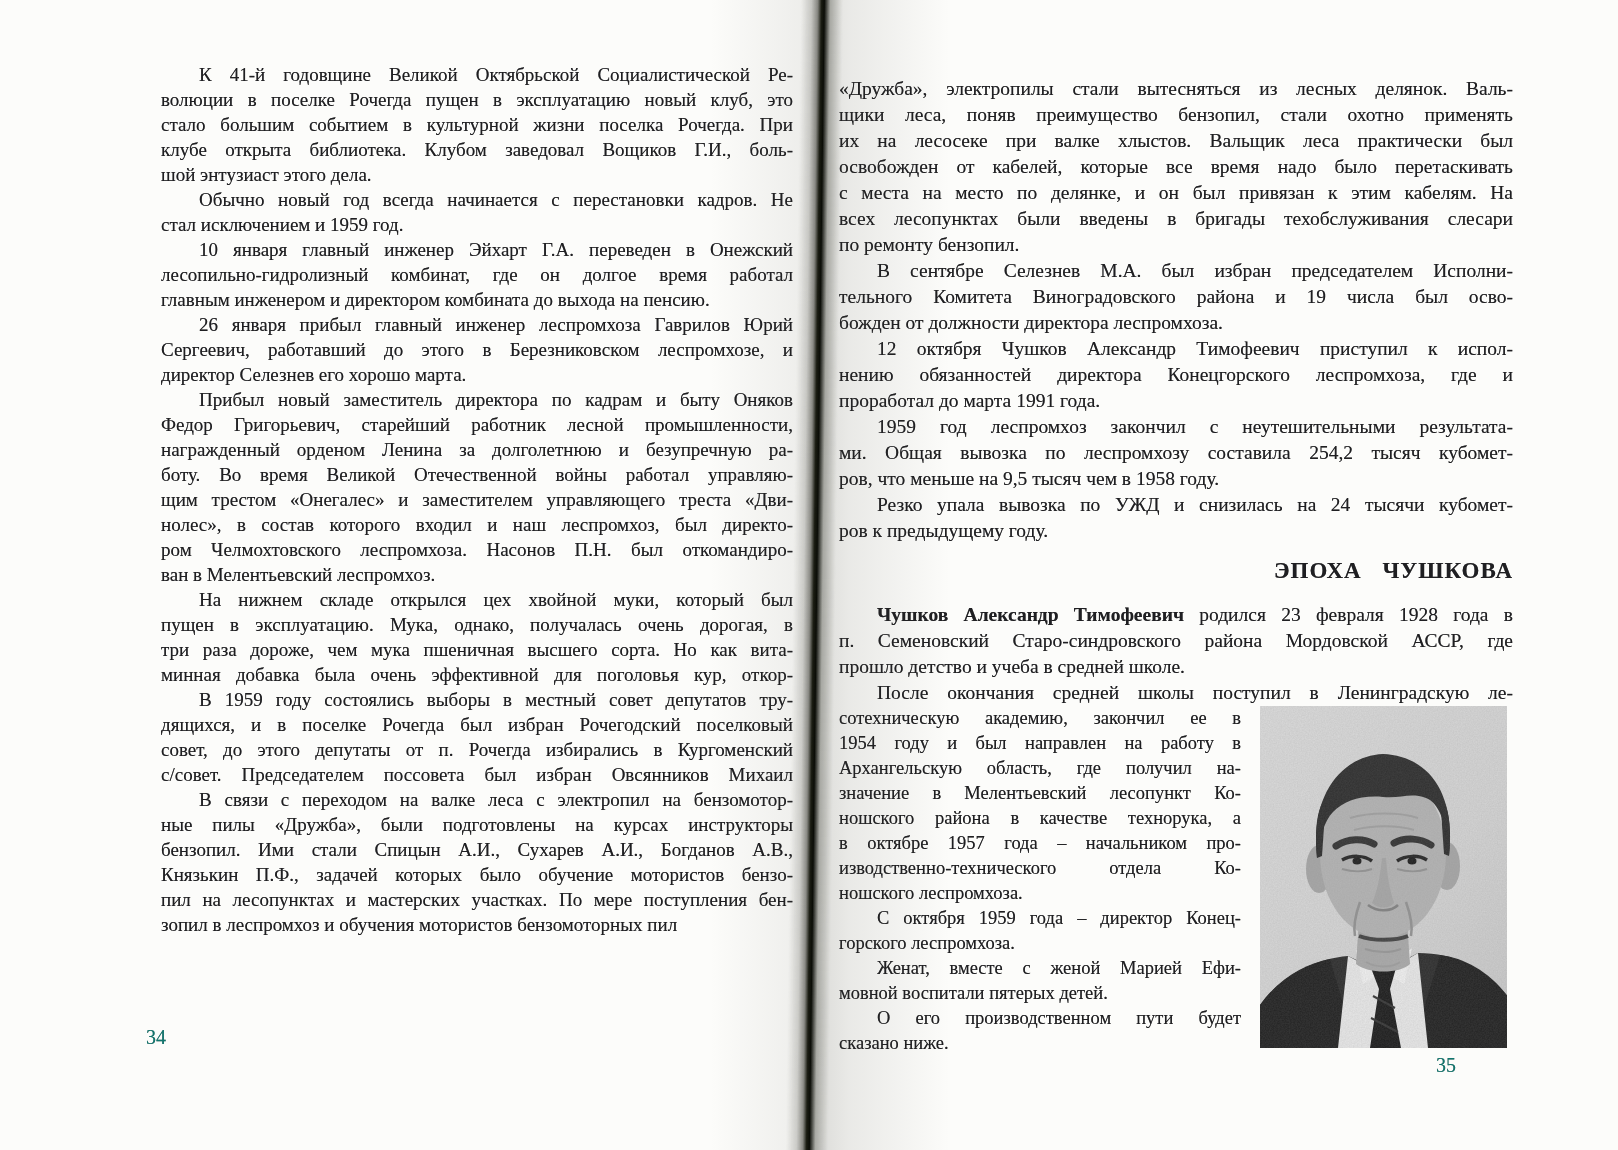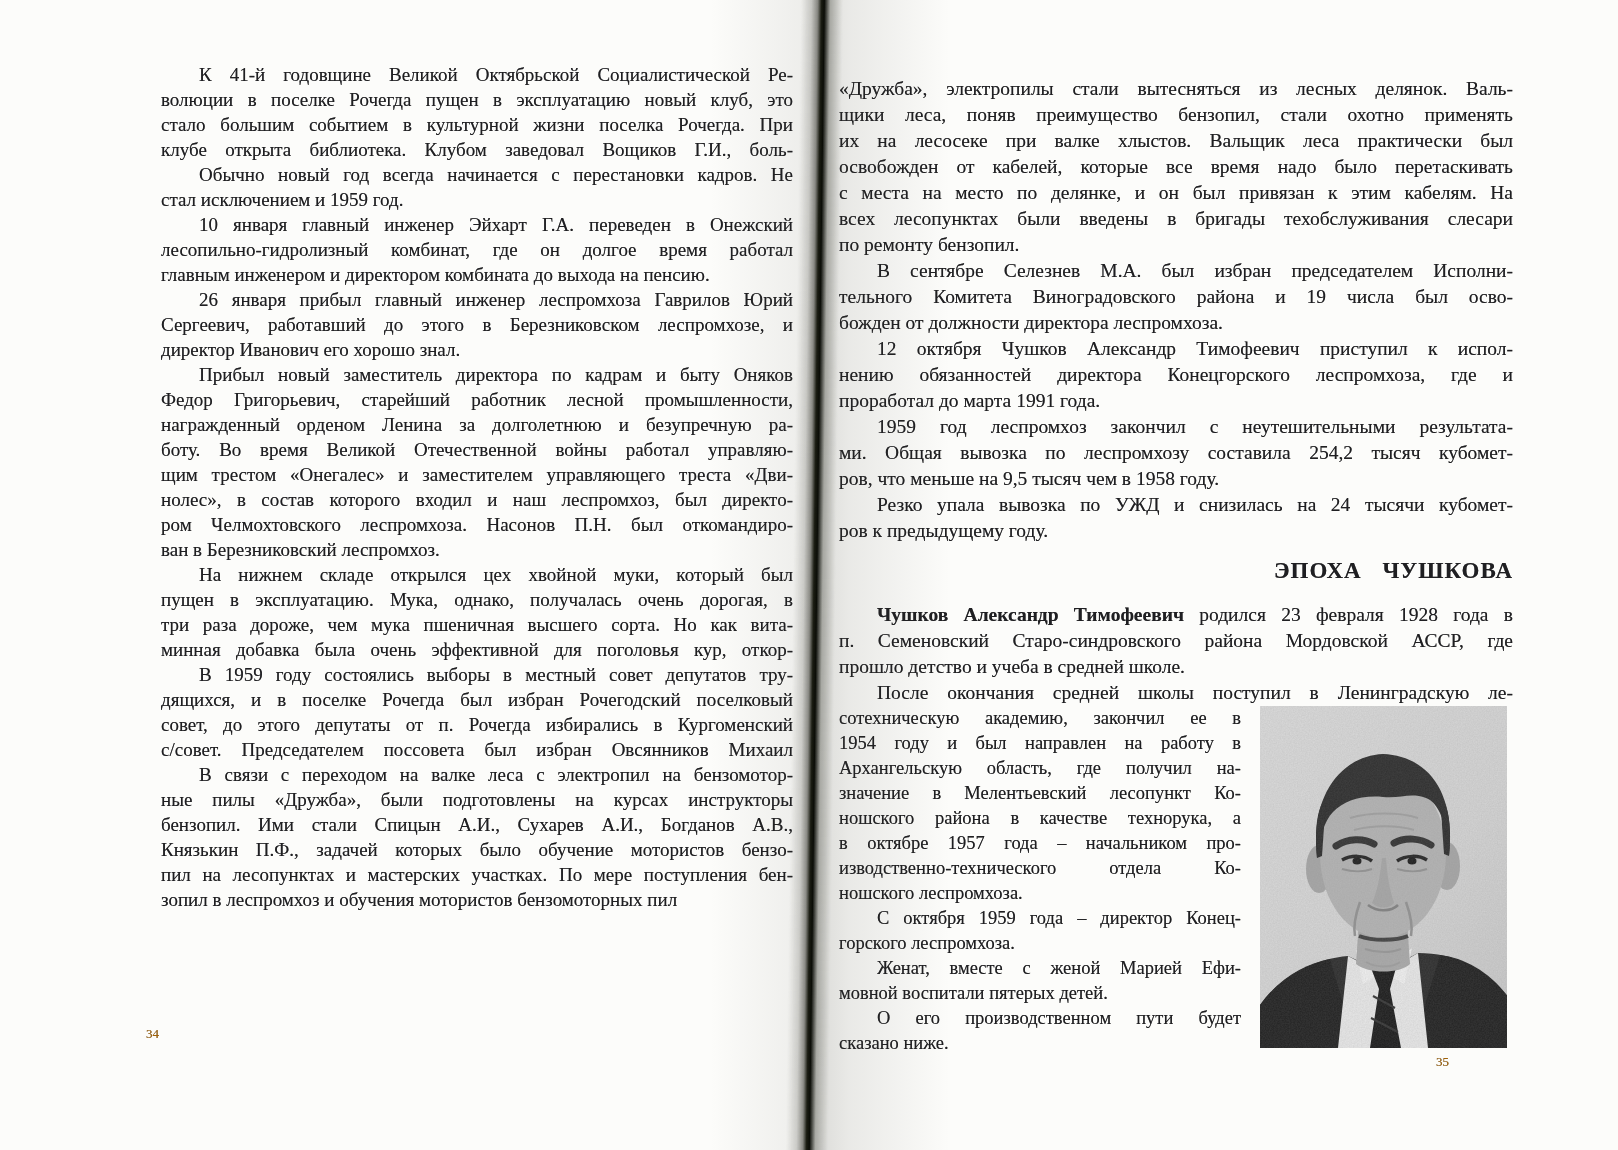--- a/index.html
+++ b/index.html
@@ -28,21 +28,21 @@
     text-shadow:0 0 0.4px rgba(20,20,20,0.6);
   }
   .narrow-section{position:relative;width:674px;}
   .narrow-text{width:402px;font-size:18.5px;line-height:25px;}
   .photo{
     position:absolute;top:0;right:6px;width:247px;height:342px;
     filter:grayscale(1) contrast(1.02);
   }
   .photo svg{display:block;width:247px;height:342px;}
   .pagenum{
-    position:absolute;font-size:13px;color:#a16207;
+    position:absolute;font-size:20px;color:#0f766e;
     text-shadow:0 0 0.4px rgba(20,20,20,0.5);
   }
   .pagenum-left{left:146px;top:1026px;}
   .pagenum-right{left:1436px;top:1054px;}
   
   .gutter-shade{
     position:absolute;left:710px;top:0;width:240px;height:1150px;
     background:linear-gradient(90deg,
       rgba(70,70,62,0) 0%,
       rgba(70,70,62,0.08) 38%,
@@ -71,44 +71,45 @@
 
 <div class="canvas">
 
   <div class="page page-left">
     <div>
         <div class="para">
           <div class="jline ind">К 41-й годовщине Великой Октябрьской Социалистической Ре-</div>
           <div class="jline">волюции в поселке Рочегда пущен в эксплуатацию новый клуб, это</div>
           <div class="jline">стало большим событием в культурной жизни поселка Рочегда. При</div>
           <div class="jline">клубе открыта библиотека. Клубом заведовал Вощиков Г.И., боль-</div>
+          <div class="lline">шой энтузиаст этого дела.</div>
         </div>
         <div class="para">
           <div class="jline ind">Обычно новый год всегда начинается с перестановки кадров. Не</div>
           <div class="lline">стал исключением и 1959 год.</div>
         </div>
         <div class="para">
           <div class="jline ind">10 января главный инженер Эйхарт Г.А. переведен в Онежский</div>
           <div class="jline">лесопильно-гидролизный комбинат, где он долгое время работал</div>
           <div class="lline">главным инженером и директором комбината до выхода на пенсию.</div>
         </div>
         <div class="para">
           <div class="jline ind">26 января прибыл главный инженер леспромхоза Гаврилов Юрий</div>
           <div class="jline">Сергеевич, работавший до этого в Березниковском леспромхозе, и</div>
-          <div class="lline">директор Иванович его хорошо знал.</div>
+          <div class="lline">директор Селезнев его хорошо марта.</div>
         </div>
         <div class="para">
           <div class="jline ind">Прибыл новый заместитель директора по кадрам и быту Оняков</div>
           <div class="jline">Федор Григорьевич, старейший работник лесной промышленности,</div>
           <div class="jline">награжденный орденом Ленина за долголетнюю и безупречную ра-</div>
           <div class="jline">боту. Во время Великой Отечественной войны работал управляю-</div>
           <div class="jline">щим трестом «Онегалес» и заместителем управляющего треста «Дви-</div>
           <div class="jline">нолес», в состав которого входил и наш леспромхоз, был директо-</div>
           <div class="jline">ром Челмохтовского леспромхоза. Насонов П.Н. был откомандиро-</div>
-          <div class="lline">ван в Березниковский леспромхоз.</div>
+          <div class="lline">ван в Мелентьевский леспромхоз.</div>
         </div>
         <div class="para">
           <div class="jline ind">На нижнем складе открылся цех хвойной муки, который был</div>
           <div class="jline">пущен в эксплуатацию. Мука, однако, получалась очень дорогая, в</div>
           <div class="jline">три раза дороже, чем мука пшеничная высшего сорта. Но как вита-</div>
           <div class="jline">минная добавка была очень эффективной для поголовья кур, откор-</div>
         </div>
         <div class="para">
           <div class="jline ind">В 1959 году состоялись выборы в местный совет депутатов тру-</div>
           <div class="jline">дящихся, и в поселке Рочегда был избран Рочегодский поселковый</div>

